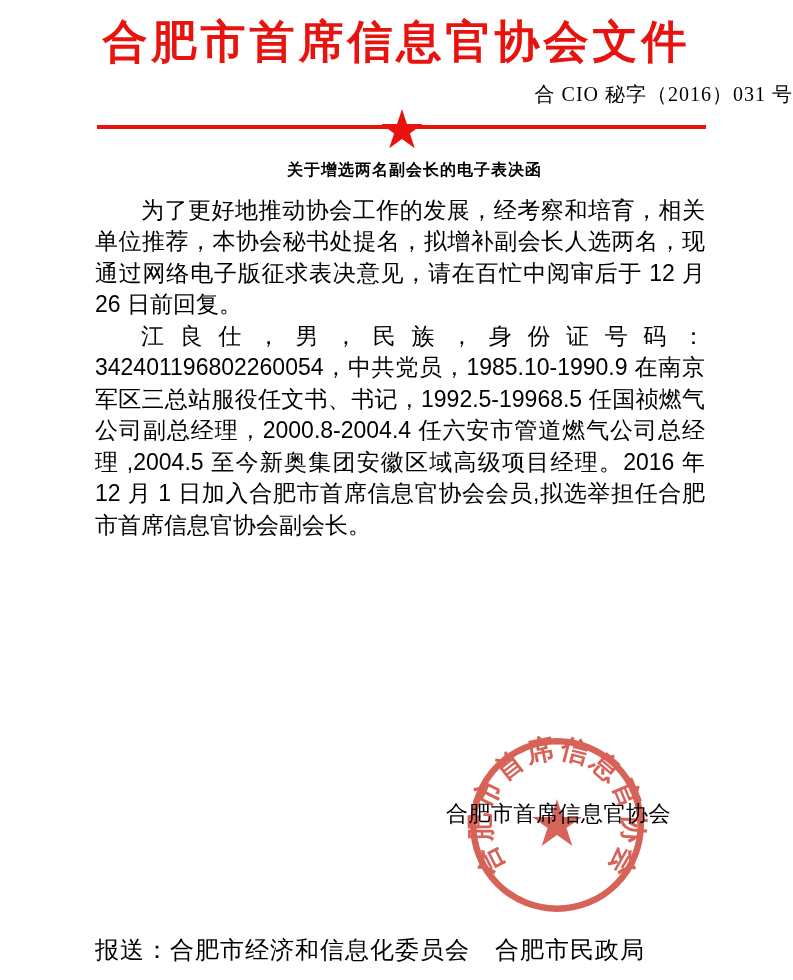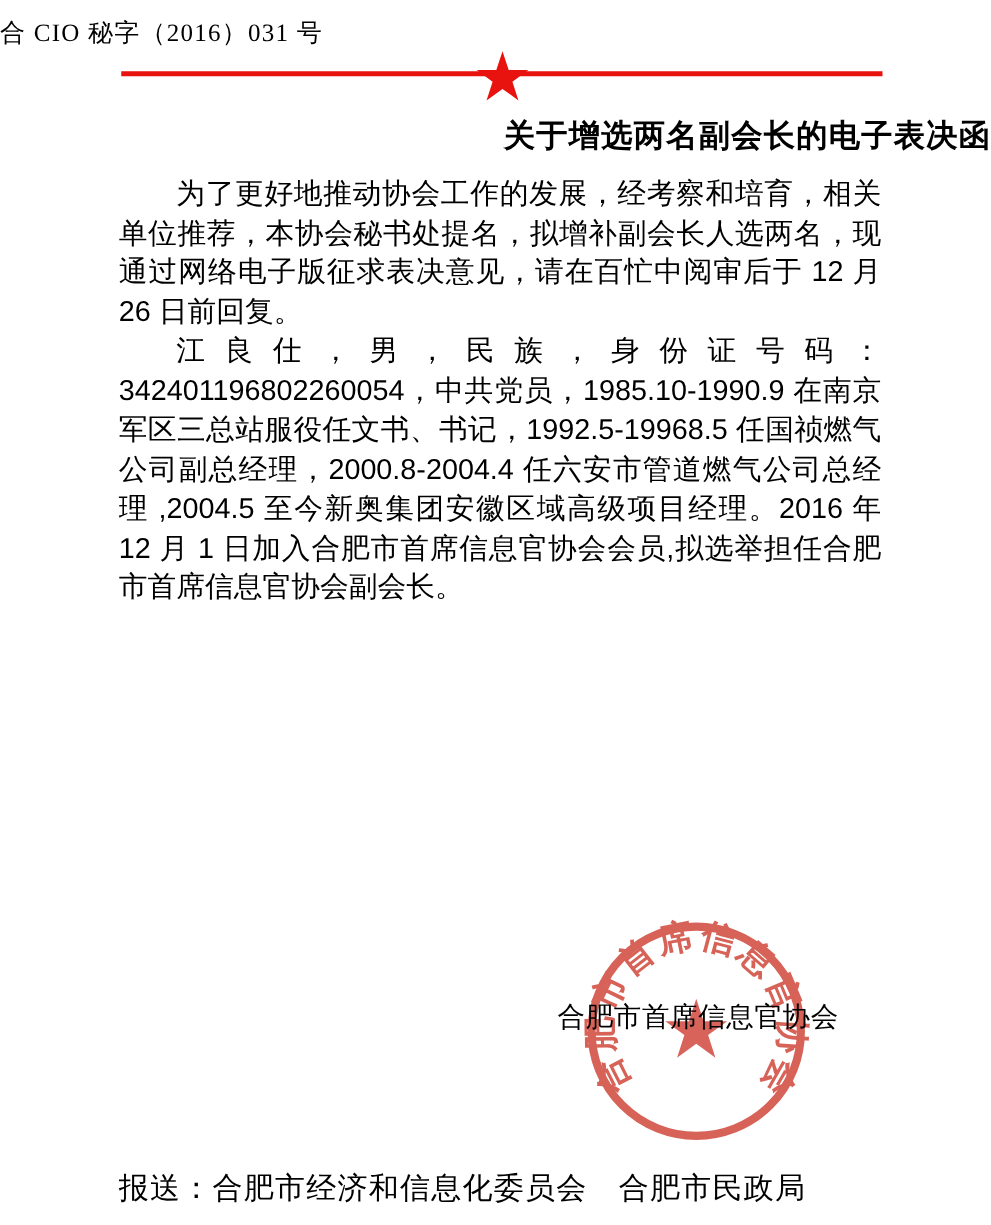--- a/index.html
+++ b/index.html
@@ -17,44 +17,45 @@
     text-align:center;
     color:#e8120e;
     font-size:45px;
     font-weight:bold;
     letter-spacing:4px;
     line-height:1.15;
     white-space:nowrap;
   }
   .doc-number{
     margin-top:13px;
-    text-align:left;
+    text-align:right;
     font-family:"Liberation Serif","DejaVu Serif",serif;
     font-size:20px;
     letter-spacing:1px;
+    margin-left:48px;
   }
   .rule-wrap{
     position:relative;
     margin:17px 87px 0 97px;
     height:4px;
   }
   .red-rule{
     position:absolute;left:0;right:0;top:0;
     border-top:4px solid #e8120e;
   }
   .rule-star{
     position:absolute;
     left:50%;top:2px;
     transform:translate(-50%,-50%);
     width:46px;height:44px;
   }
   .doc-title{
     margin-top:31px;
-    text-align:right;
-    font-size:25px;
+    text-align:center;
+    font-size:16px;
     font-weight:bold;
     letter-spacing:1px;
     padding-left:36px;
   }
   .content{
     margin:14px 88px 0 95px;
     font-size:23px;
     line-height:31.5px;
   }
   .salutation{
@@ -107,20 +108,21 @@
     font-weight:normal;
     letter-spacing:1px;
     white-space:nowrap;
   }
 </style>
 </head>
 <body>
 
 <div class="page">
 
+  <div class="org-title">合肥市首席信息官协会文件</div>
 
   <div class="doc-number">合 CIO 秘字（2016）031 号</div>
 
   <div class="rule-wrap">
     <div class="red-rule"></div>
     <svg class="rule-star" viewBox="0 0 200 200" aria-hidden="true">
       <polygon fill="#e8120e" points="100,18 122.5,86.5 194,86.5 136,129 158,197 100,155 42,197 64,129 6,86.5 77.5,86.5"></polygon>
     </svg>
   </div>
 

